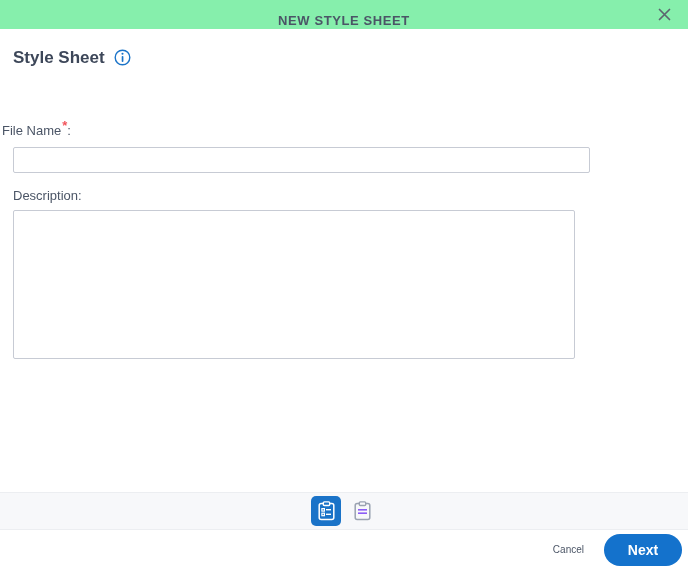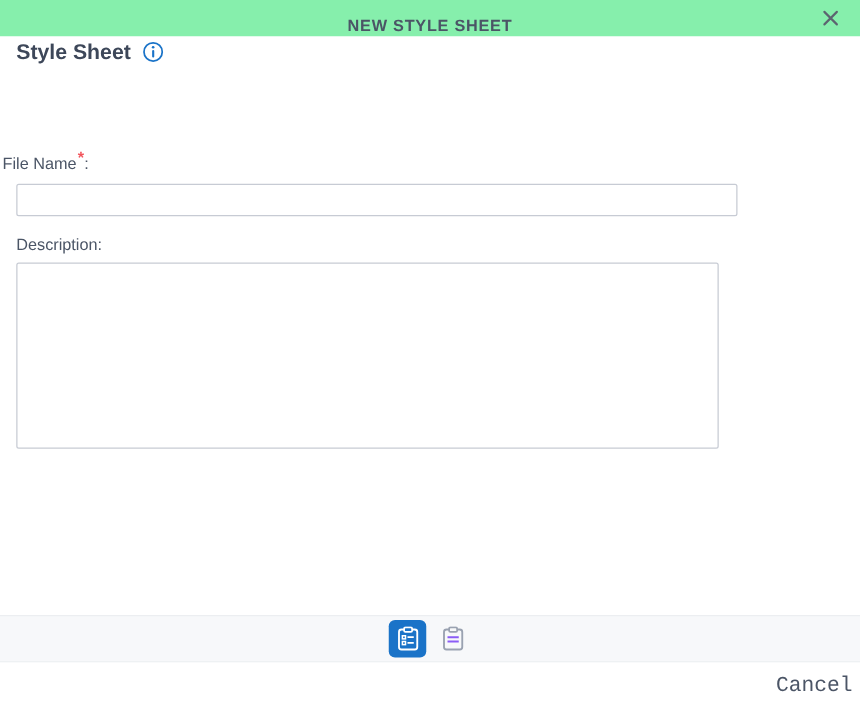--- a/index.html
+++ b/index.html
@@ -52,21 +52,21 @@
     position: absolute;
     left: 0;
     top: 29px;
     width: 688px;
     height: 463px;
     background: #ffffff;
   }
   .section-title-row {
     position: absolute;
     left: 13px;
-    top: 4px;
+    top: 20px;
     display: flex;
     align-items: center;
     gap: 9px;
   }
   .section-title {
     font-size: 17px;
     font-weight: bold;
     color: #3d4759;
     line-height: 1;
   }
@@ -169,27 +169,27 @@
     height: 39px;
     background: #ffffff;
     display: flex;
     align-items: center;
     justify-content: flex-end;
     padding-right: 6px;
     box-sizing: border-box;
     gap: 20px;
   }
   .cancel-link {
-    font-size: 17px;
+    font-size: 10px;
     color: #4b5566;
     cursor: pointer;
     user-select: none;
     background: none;
     border: none;
-    font-family: Liberation Mono, monospace;
+    font-family: Liberation Sans, sans-serif;
     padding: 0;
   }
   .next-button {
     width: 78px;
     height: 32px;
     border-radius: 16px;
     background: #1472cc;
     color: #ffffff;
     font-size: 14px;
     font-weight: bold;
@@ -259,13 +259,14 @@
         <rect x="6.3" y="0.9" width="6.4" height="3.6" rx="1" fill="#f7f8fa" stroke="#9aa2b1" stroke-width="1.4"></rect>
         <rect x="5" y="8" width="9" height="1.6" fill="#8b5cf6"></rect>
         <rect x="5" y="11.4" width="9" height="1.6" fill="#8b5cf6"></rect>
       </svg>
     </span>
   </div>
 </div>
 
 <div class="footer">
   <button class="cancel-link">Cancel</button>
+  <button class="next-button">Next</button>
 </div>
 
 </body></html>

